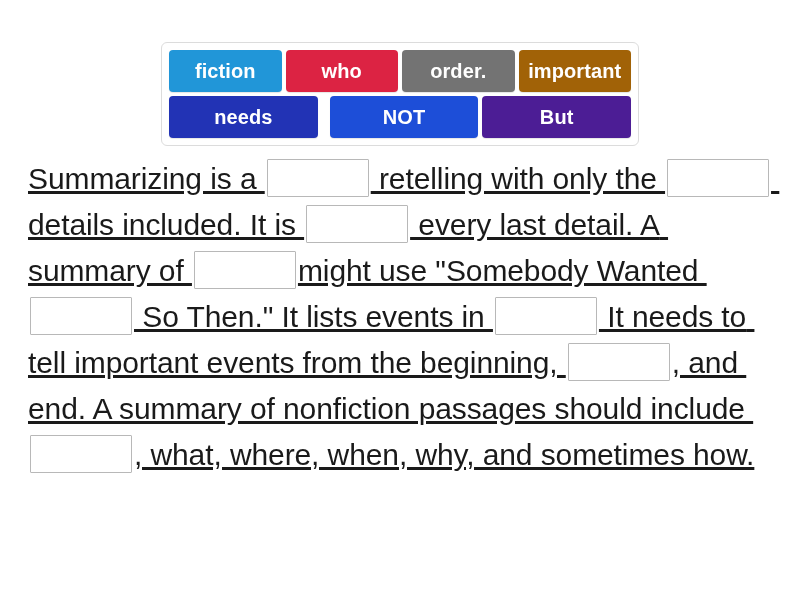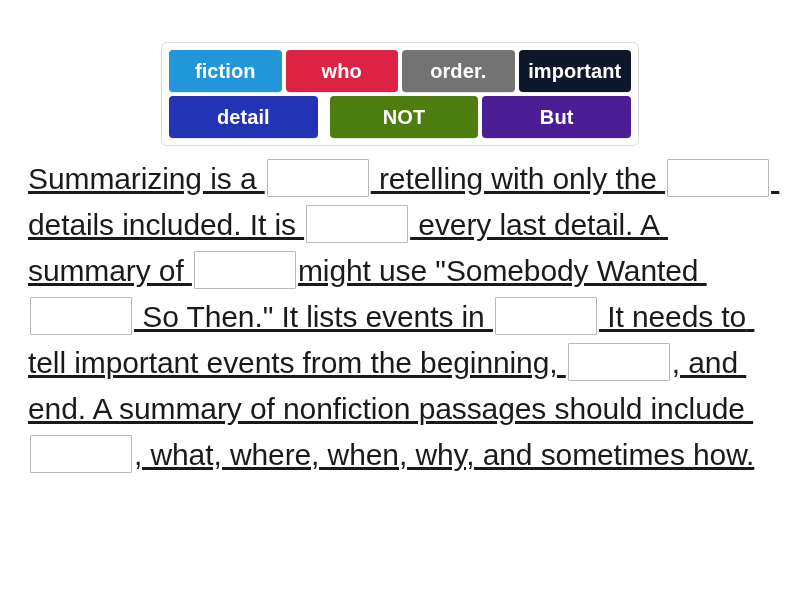--- a/index.html
+++ b/index.html
@@ -79,22 +79,22 @@
   }
 </style>
 </head>
 <body>
 
 <div id="word-bank">
     <div class="bank-row">
       <div class="tile" style="background: rgb(33, 150, 216);">fiction</div>
       <div class="tile" style="background: rgb(220, 35, 67); text-align: center;">who</div>
       <div class="tile" style="background: #737373;">order.</div>
-      <div class="tile" style="background: #0f172a;">important</div>
+      <div class="tile" style="background: #a16207;">important</div>
     </div>
     <div class="bank-row">
-      <div class="tile" style="background: rgb(34, 51, 181);">detail</div>
-      <div class="tile" style="background: #4d7c0f; margin-left: 8px;">NOT</div>
+      <div class="tile" style="background: rgb(34, 51, 181);">needs</div>
+      <div class="tile" style="background: #1d4ed8; margin-left: 8px;">NOT</div>
       <div class="tile" style="background: #4c1d95;">But</div>
     </div>
   </div>
 
 <div id="passage"><span class="txt">Summarizing is a </span><span class="blank"></span><span class="txt"> retelling with only the </span><span class="blank"></span><span class="txt"> details included. It is </span><span class="blank"></span><span class="txt"> every last detail. A summary of </span><span class="blank"></span><span class="txt">might use "Somebody Wanted </span><span class="blank"></span><span class="txt"> So Then." It lists events in </span><span class="blank"></span><span class="txt"> It needs to tell important events from the beginning, </span><span class="blank"></span><span class="txt">, and end. A summary of nonfiction passages should include </span><span class="blank"></span><span class="txt">, what, where, when, why, and sometimes how.</span></div>
 
 </body></html>

